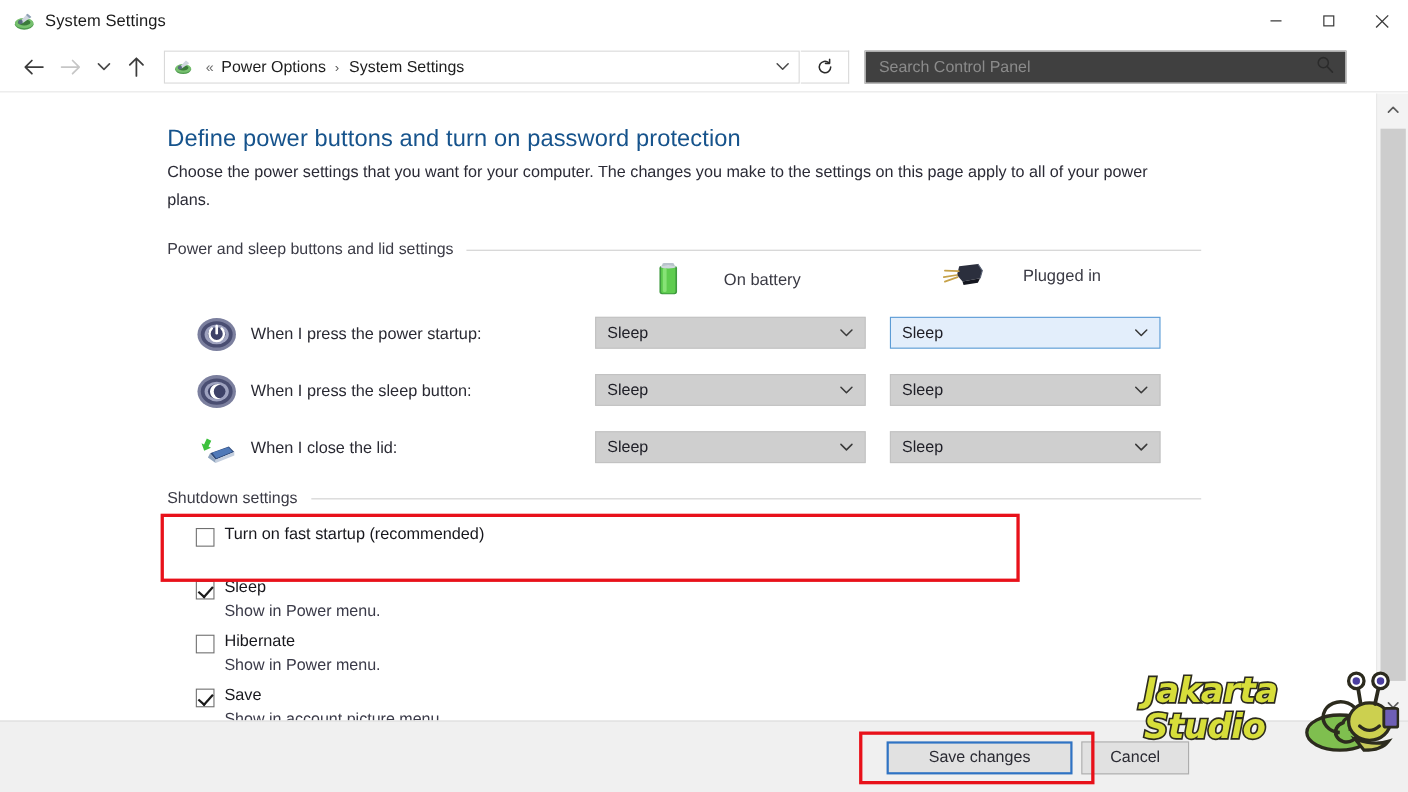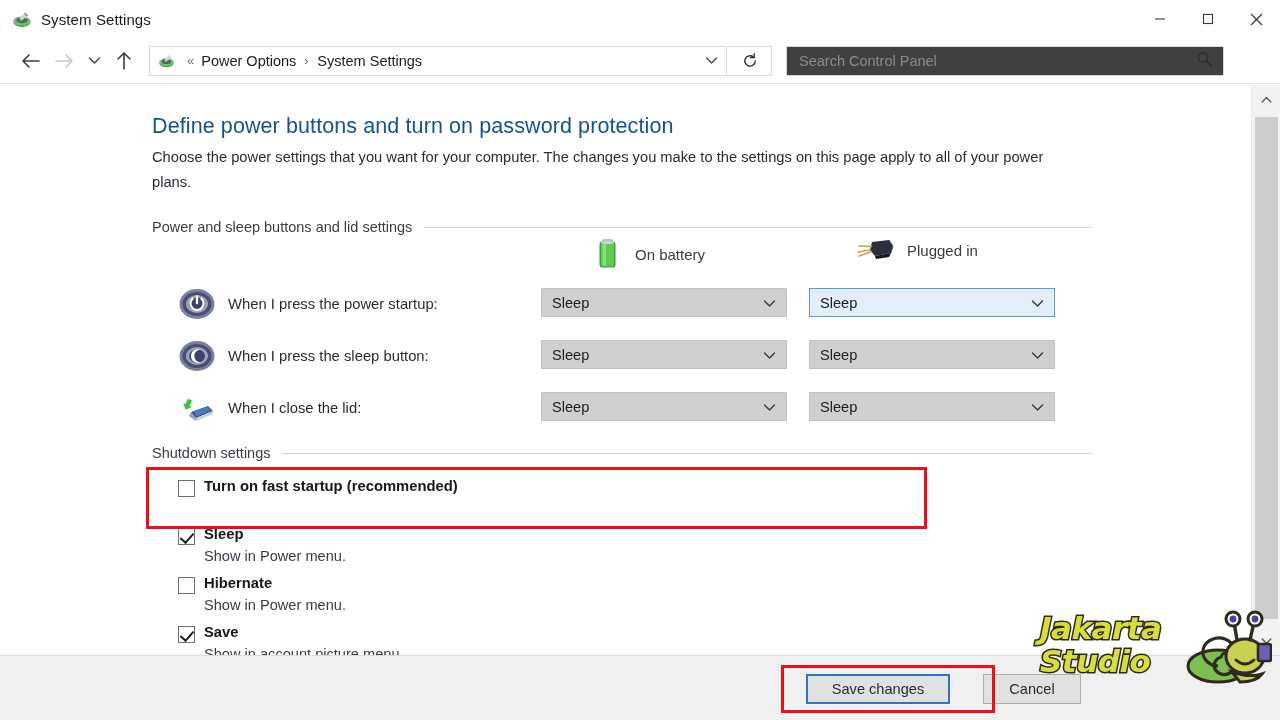--- a/index.html
+++ b/index.html
@@ -145,21 +145,21 @@
     white-space: nowrap; padding-right: 12px;
   }
   .grouphdr .rule {
     flex: 1; height: 1px; background: #cfcfcf;
   }
 
   
   .colhdr {
     position: absolute;
     display: flex; align-items: center;
-    font-size: 15px; color: #3a3a44;
+    font-size: 15px; color: #3a3a44; gap: 23px;
   }
 
   
   .ico-battery { width: 26px; height: 34px; position: relative; margin-right: 14px; }
   .ico-plug { width: 42px; height: 26px; position: relative; margin-right: 10px; }
 
   .row {
     position: absolute;
     display: flex; align-items: center;
     height: 40px;
@@ -203,21 +203,21 @@
   .cbox.checked::after {
     content: "";
     position: absolute; left: 4px; top: 1px;
     width: 6px; height: 11px;
     border: solid #1a1a1a;
     border-width: 0 2px 2px 0;
     transform: rotate(42deg);
   }
   .cb-label {
     font-size: 14.8px; color: #17171c;
-    font-weight: bold;
+    font-weight: normal;
     white-space: nowrap;
   }
   .cb-sub {
     font-size: 14.6px; color: #3a3a48;
     margin-left: 26px; margin-top: 3px;
     white-space: nowrap;
   }
   .cb-sub a { color: #2a5eaa; text-decoration: underline; }
 
   .redbox {
@@ -549,21 +549,21 @@
   </div>
   <div class="sb-thumb"></div>
   <div class="sb-arrow bot">
     <svg width="11" height="8" viewBox="0 0 11 8">
         <path d="M1.2 2 L5.5 6.4 L9.8 2" fill="none" stroke="currentColor" stroke-width="1.5" stroke-linecap="round" stroke-linejoin="round"></path>
       </svg>
   </div>
 </div>
 
 <div class="bottombar">
-  <div class="btn primary" style="left:806px; top:18px; width:144px;text-align:center;">Save changes</div>
+  <div class="btn primary" style="left:806px; top:18px; width:169px;text-align:center;">Save changes</div>
   <div class="btn" style="left:983px; top:18px; width:98px;">Cancel</div>
   <div class="redbox" style="left:781px; top:9px; width:214px; height:48px;"></div>
 </div>
 
 <div class="watermark">
   <div class="wm-text">
     <span>Jakarta</span>
     <span>Studio</span>
   </div>
   <svg style="position:absolute; right:0; top:2px;" width="90" height="80" viewBox="0 0 90 80">

